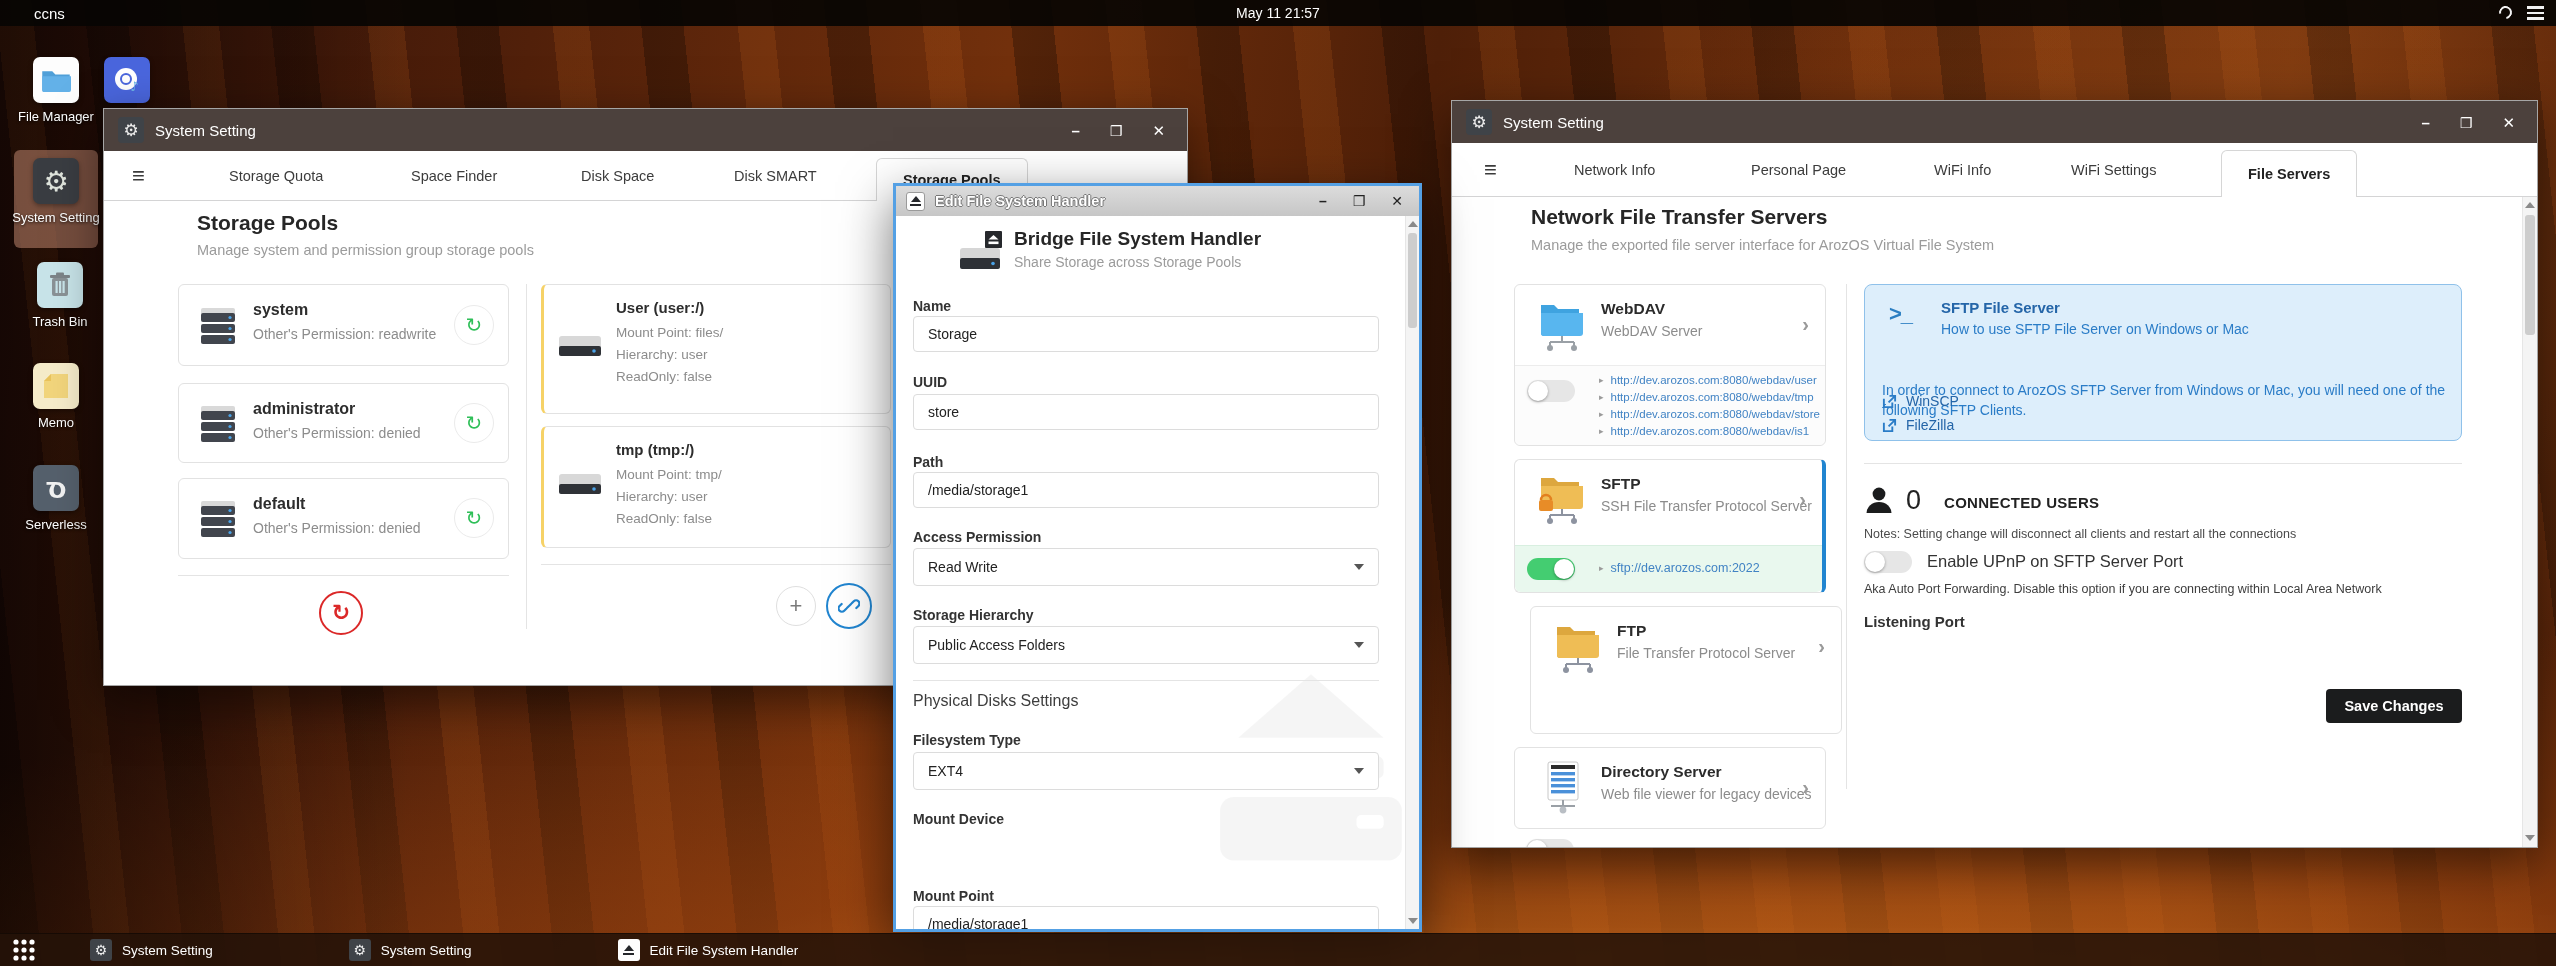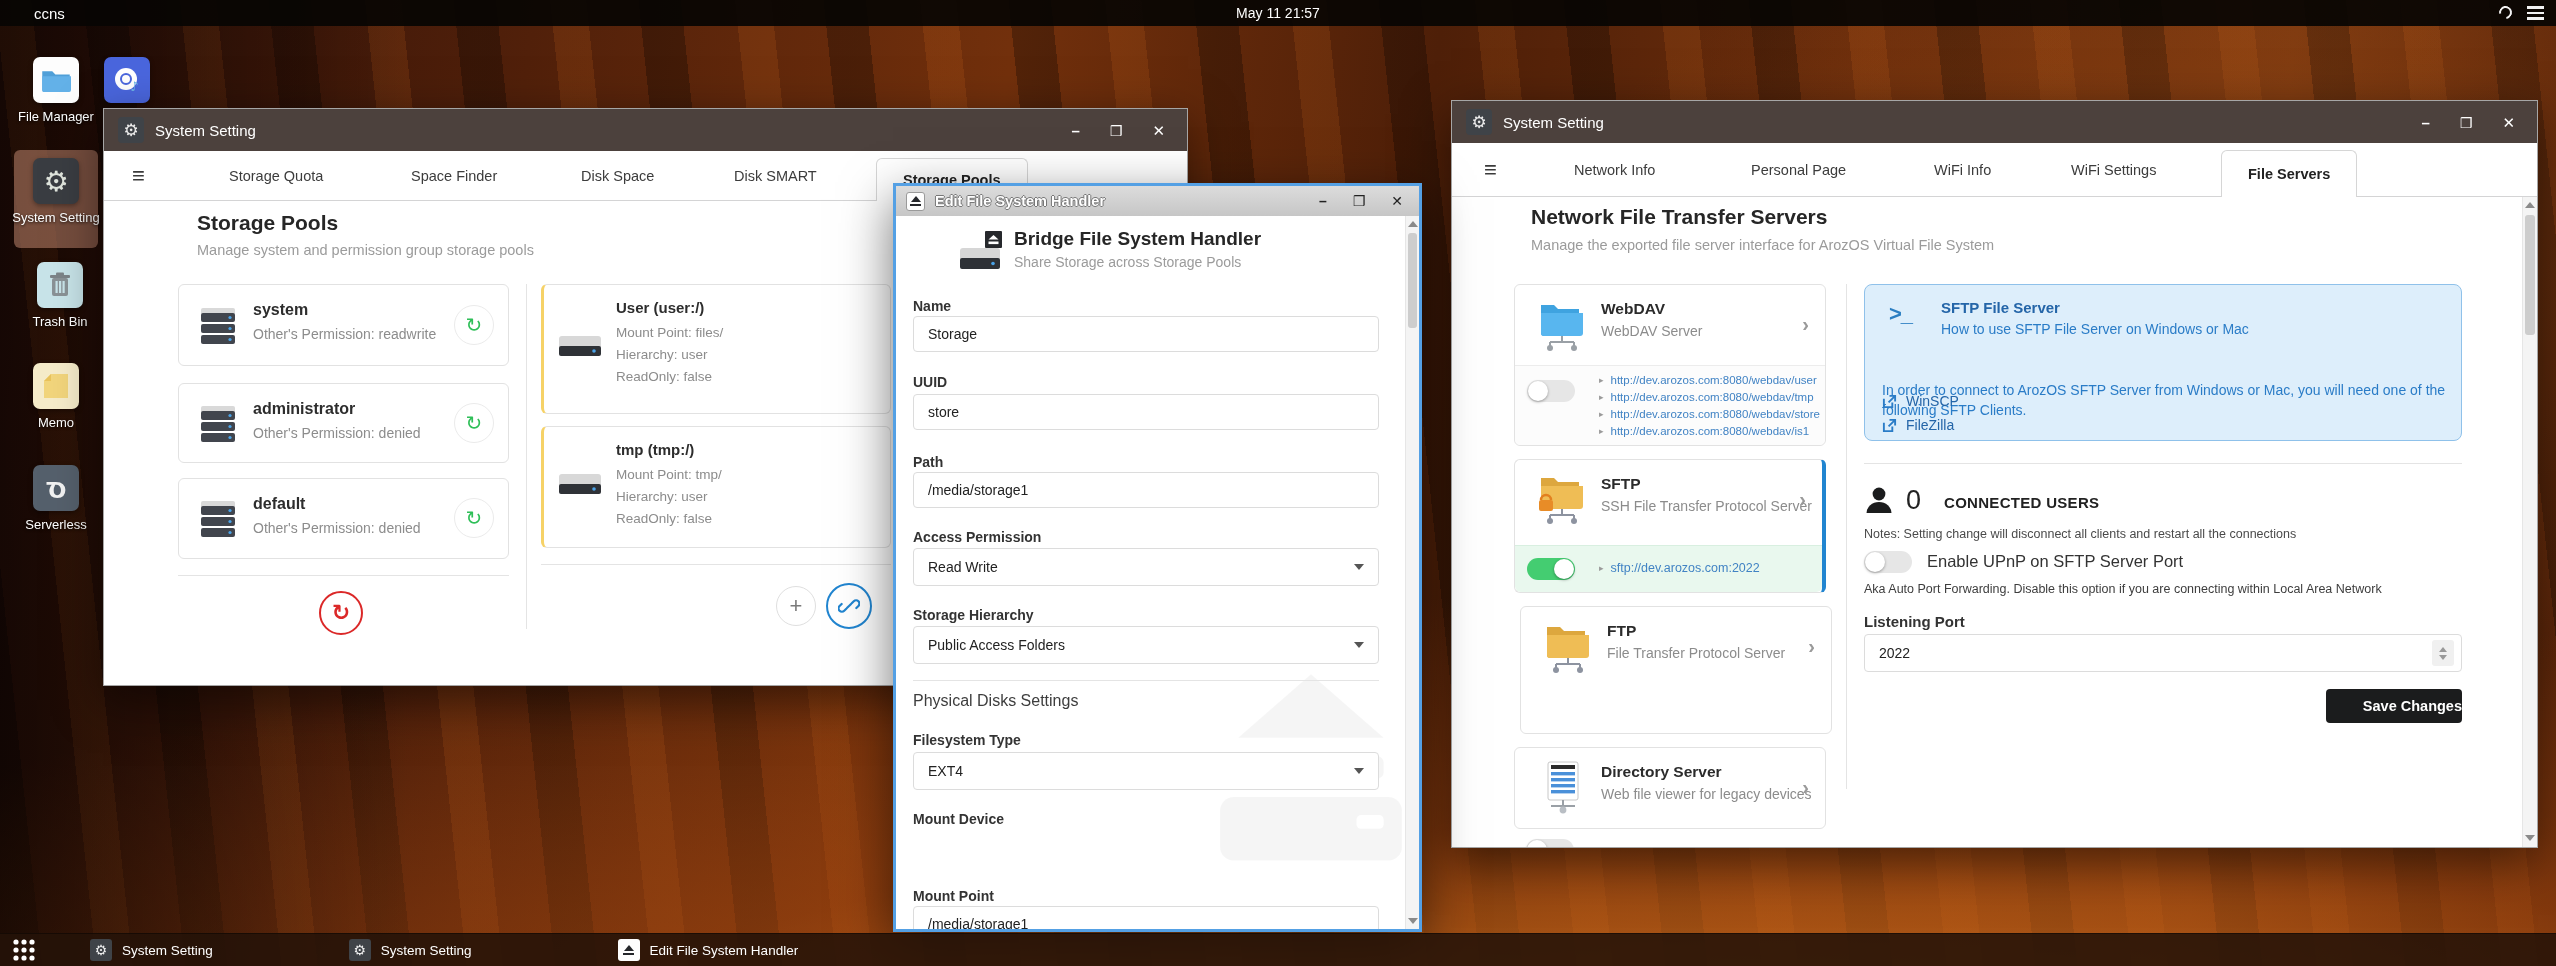--- a/index.html
+++ b/index.html
@@ -359,21 +359,21 @@
       </svg>
     <span class="nc-name">SFTP</span>
     <span class="nc-desc">SSH File Transfer Protocol Server</span>
     <span class="chev"></span>
     <div class="nc-bottom" style="height:47px; background:#e9f8ee; border-top:1px solid #d8efe0;">
       <span class="toggle on" style="left:12px; top:12px;"></span>
       <span class="ulink" style="top:15px; font-size:12.5px;">sftp://dev.arozos.com:2022</span>
     </div>
   </div>
 
-  <div class="card" style="left:68px; top:505px; width:312px; height:128px;">
+  <div class="card" style="left:78px; top:505px; width:312px; height:128px;">
     <svg style="position:absolute; left:22px; top:16px;" width="50" height="52" viewBox="0 0 50 52">
         <path d="M4 4 h13 l4 4 h21 v24 a3 3 0 0 1 -3 3 H7 a3 3 0 0 1 -3 -3 z" fill="#dda73e"></path>
         <path d="M4 12 h42 v20 a3 3 0 0 1 -3 3 H7 a3 3 0 0 1 -3 -3 z" fill="#efbd55"></path>
         <path d="M25 35 v6 M13 41 h24 M13 41 v4 M37 41 v4" stroke="#8d93a0" stroke-width="2" fill="none"></path>
         <circle cx="13" cy="47" r="3" fill="#8d93a0"></circle>
         <circle cx="37" cy="47" r="3" fill="#8d93a0"></circle>
       </svg>
     <span class="nc-name">FTP</span>
     <span class="nc-desc">File Transfer Protocol Server</span>
     <span class="chev"></span>
@@ -427,28 +427,21 @@
     </svg>
   <span style="position:absolute; left:454px; top:384px; font-size:27px; color:#222;">0</span>
   <span style="position:absolute; left:492px; top:393px; font-size:15px; font-weight:bold; color:#222; letter-spacing:0.3px;">CONNECTED USERS</span>
   <span style="position:absolute; left:412px; top:426px; font-size:12.5px; color:#4a4a4a;">Notes: Setting change will disconnect all clients and restart all the connections</span>
 
   <span class="toggle" style="left:412px; top:450px;"></span>
   <span style="position:absolute; left:475px; top:451px; font-size:16.5px; color:#333;">Enable UPnP on SFTP Server Port</span>
   <span style="position:absolute; left:412px; top:481px; font-size:12.5px; color:#3d3d3d;">Aka Auto Port Forwarding. Disable this option if you are connecting within Local Area Network</span>
 
   <span class="flabel" style="left:412px; top:512px; font-size:15px;">Listening Port</span>
-  <div style="position:absolute; left:412px; top:533px; width:598px; height:38px;">
-    <input class="finput" style="left: 0px; top: 0px; width: 598px; height: 38px;" readonly="" value="2022">
-    <span class="num-spin">
-        <i class="u"></i>
-        <i class="d"></i>
-      </span>
-  </div>
-  <button class="savebtn" style="left:874px; top:588px; width:136px; height:34px;text-align:right;">Save Changes</button>
+  <button class="savebtn" style="left:874px; top:588px; width:136px; height:34px;">Save Changes</button>
 
   <div class="sbar" style="width:15px; top:96px;">
     <span class="sb-up" style="top:5px;"></span>
     <div class="sb-thumb" style="top:18px; height:120px;"></div>
     <span class="sb-dn" style="bottom:6px;"></span>
   </div>
 </div>
 
 <div id="win-edit" class="window" style="left:893px; top:183px; width:529px; height:749px;">
   <div class="etitle">

